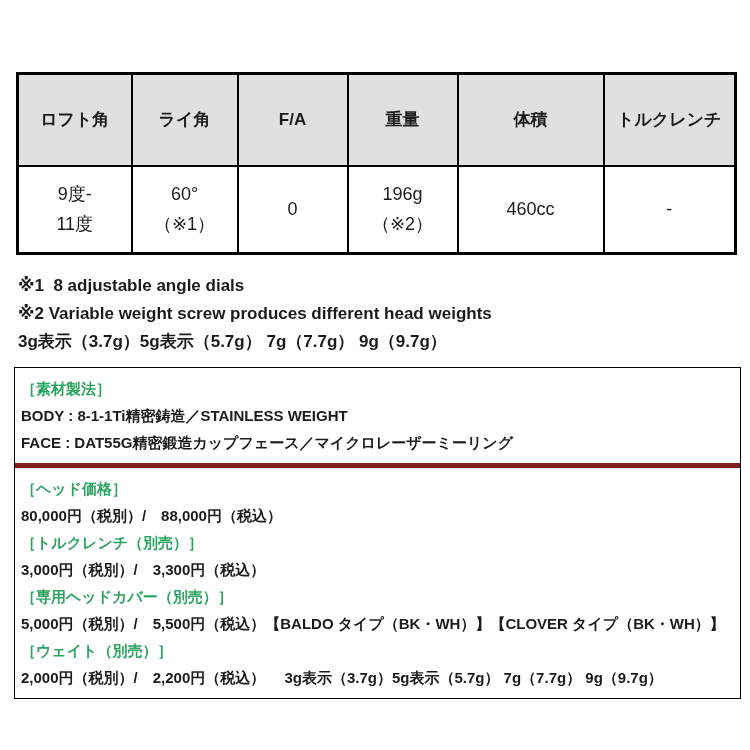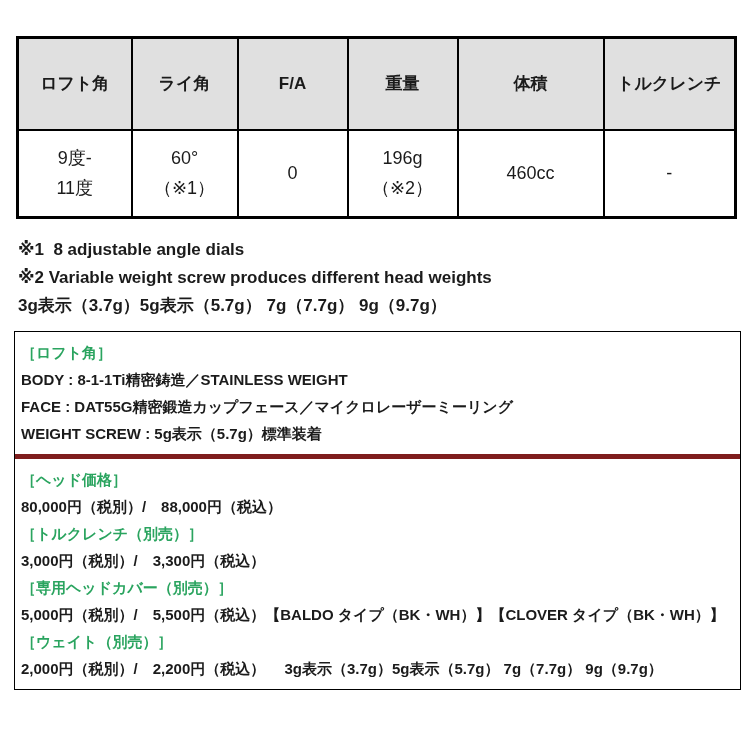--- a/index.html
+++ b/index.html
@@ -5,21 +5,21 @@
   * { box-sizing: border-box; }
   html, body {
     margin: 0;
     padding: 0;
     width: 750px;
     height: 750px;
     background: #ffffff;
     font-family: "Liberation Sans", "DejaVu Sans", sans-serif;
     color: #1b1b1b;
   }
-  .page { padding: 36px 15px 0 16px; }
+  .page { padding: 72px 15px 0 16px; }
 
   
   table.spec {
     border-collapse: collapse;
     width: 718px;
     table-layout: fixed;
     border: 3px solid #000;
   }
   table.spec th, table.spec td {
     border: 2px solid #000;
@@ -120,24 +120,23 @@
 
   <div class="notes">
     <div class="note-line">※1  8 adjustable angle dials</div>
     <div class="note-line">※2 Variable weight screw produces different head weights</div>
     <div class="note-line">3g表示（3.7g）5g表示（5.7g） 7g（7.7g） 9g（9.7g）</div>
   </div>
 
   <div class="info-box">
 
     <div class="box-section">
-      <div class="box-line green">［ロフト角］</div>
+      <div class="box-line green">［素材製法］</div>
       <div class="box-line">BODY : 8-1-1Ti精密鋳造／STAINLESS WEIGHT</div>
       <div class="box-line">FACE : DAT55G精密鍛造カップフェース／マイクロレーザーミーリング</div>
-      <div class="box-line">WEIGHT SCREW : 5g表示（5.7g）標準装着</div>
     </div>
 
     <div class="box-section">
       <div class="box-line green">［ヘッド価格］</div>
       <div class="box-line">80,000円（税別）/　88,000円（税込）</div>
 
       <div class="box-line green">［トルクレンチ（別売）］</div>
       <div class="box-line">3,000円（税別）/　3,300円（税込）</div>
 
       <div class="box-line green">［専用ヘッドカバー（別売）］</div>

